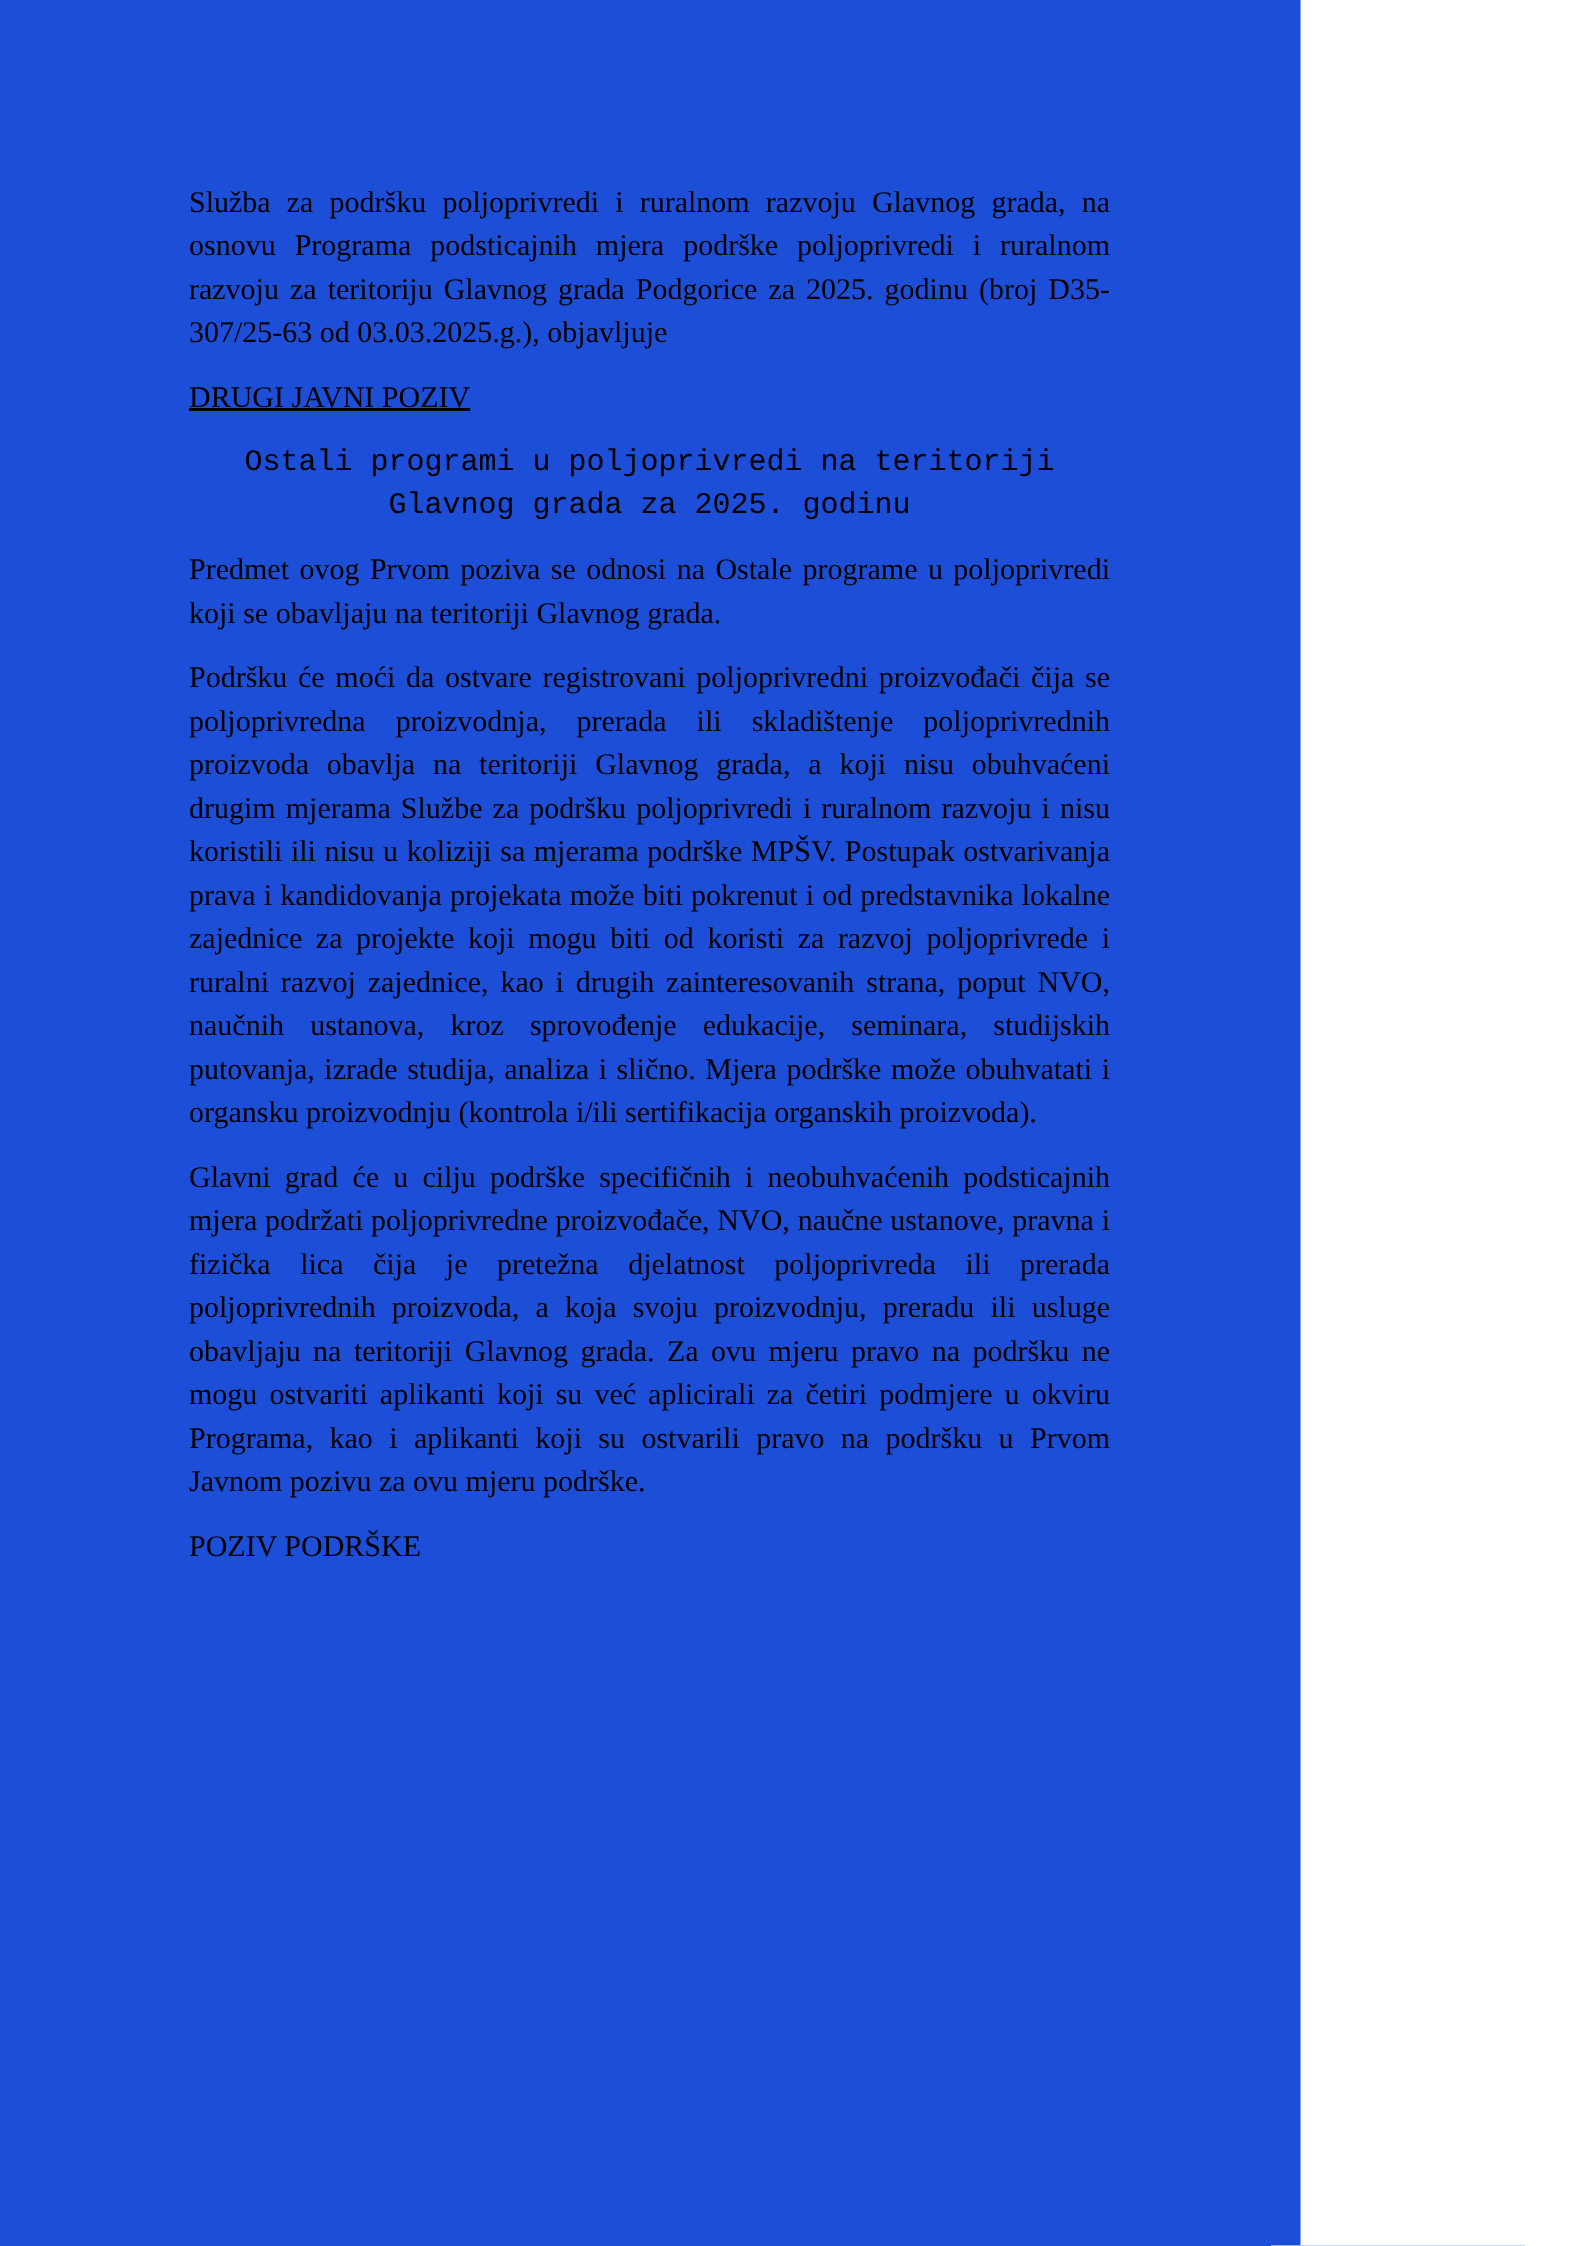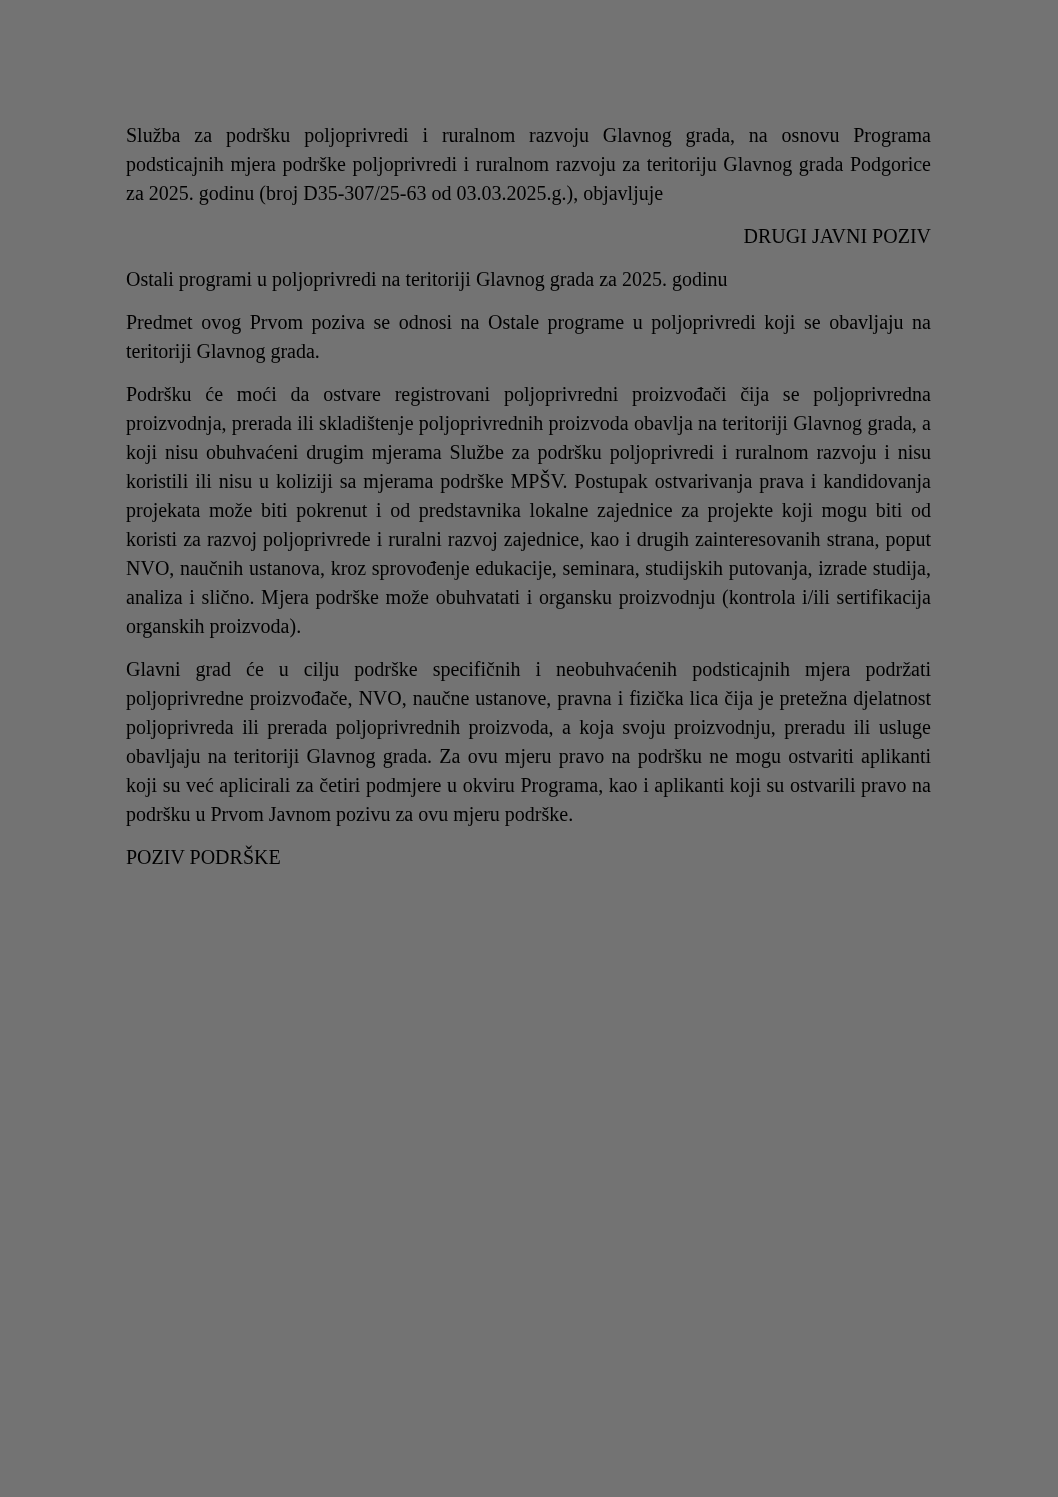--- a/index.html
+++ b/index.html
@@ -1,50 +1,52 @@
 <!DOCTYPE html>
 <html><head>
 <meta charset="utf-8">
 <style>
   html, body {
     margin: 0;
     padding: 0;
     background: #ffffff;
   }
   .page {
-    width: 1058px;
+    width: 867px;
     height: 1497px;
-    background: #737373;
+    background: #1d4ed8;
     color: #000000;
     font-family: "Liberation Serif", "DejaVu Serif", serif;
     font-size: 20px;
     line-height: 29px;
     box-sizing: border-box;
     padding: 121px 127px 60px 126px;
     overflow: hidden;
   }
   .page p, .page h1, .page h2, .page h3 {
     margin: 0 0 14px 0;
     font-size: 20px;
     line-height: 29px;
     font-weight: normal;
   }
   .justify {
     text-align: justify;
   }
   .title {
     font-weight: bold;
-    text-align: right;
+    text-align: left;
     margin-top: 54px;
     margin-bottom: 14px;
+    text-decoration: underline;
   }
   .subtitle {
     font-weight: bold;
-    text-align: left;
+    text-align: center;
     margin-bottom: 54px;
+    font-family: Liberation Mono, monospace;
   }
   .heading {
     font-weight: bold;
     margin-top: 54px;
     margin-bottom: 13px;
   }
   .bold {
     font-weight: bold;
   }
 </style>

